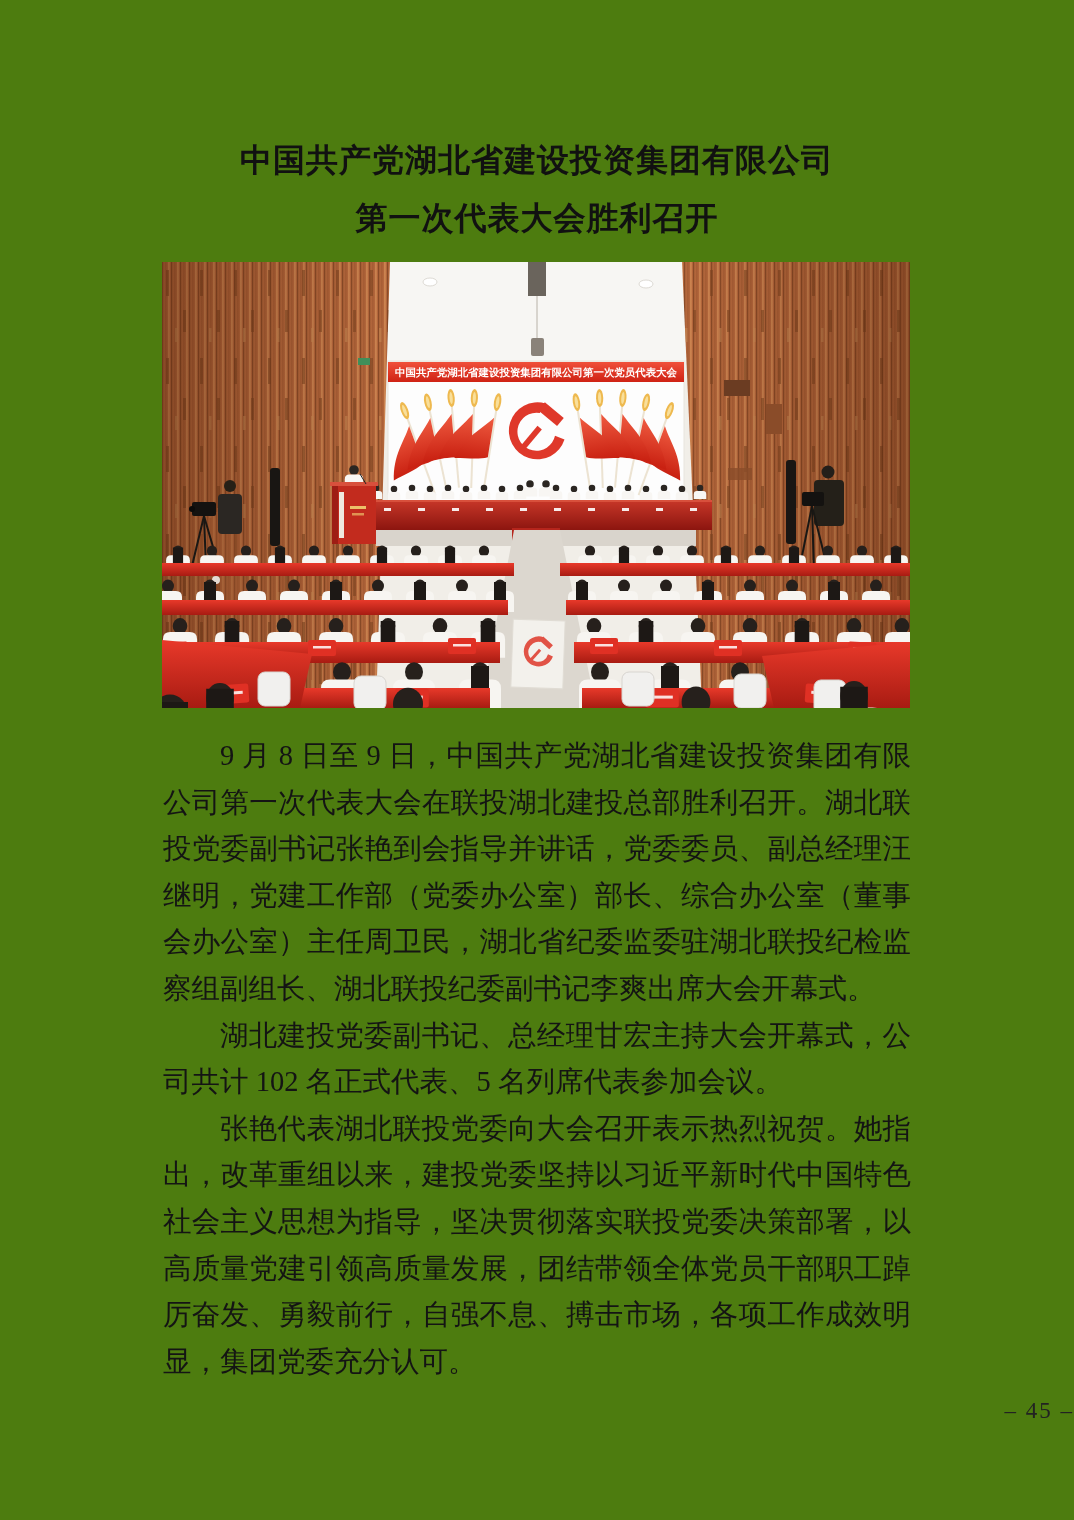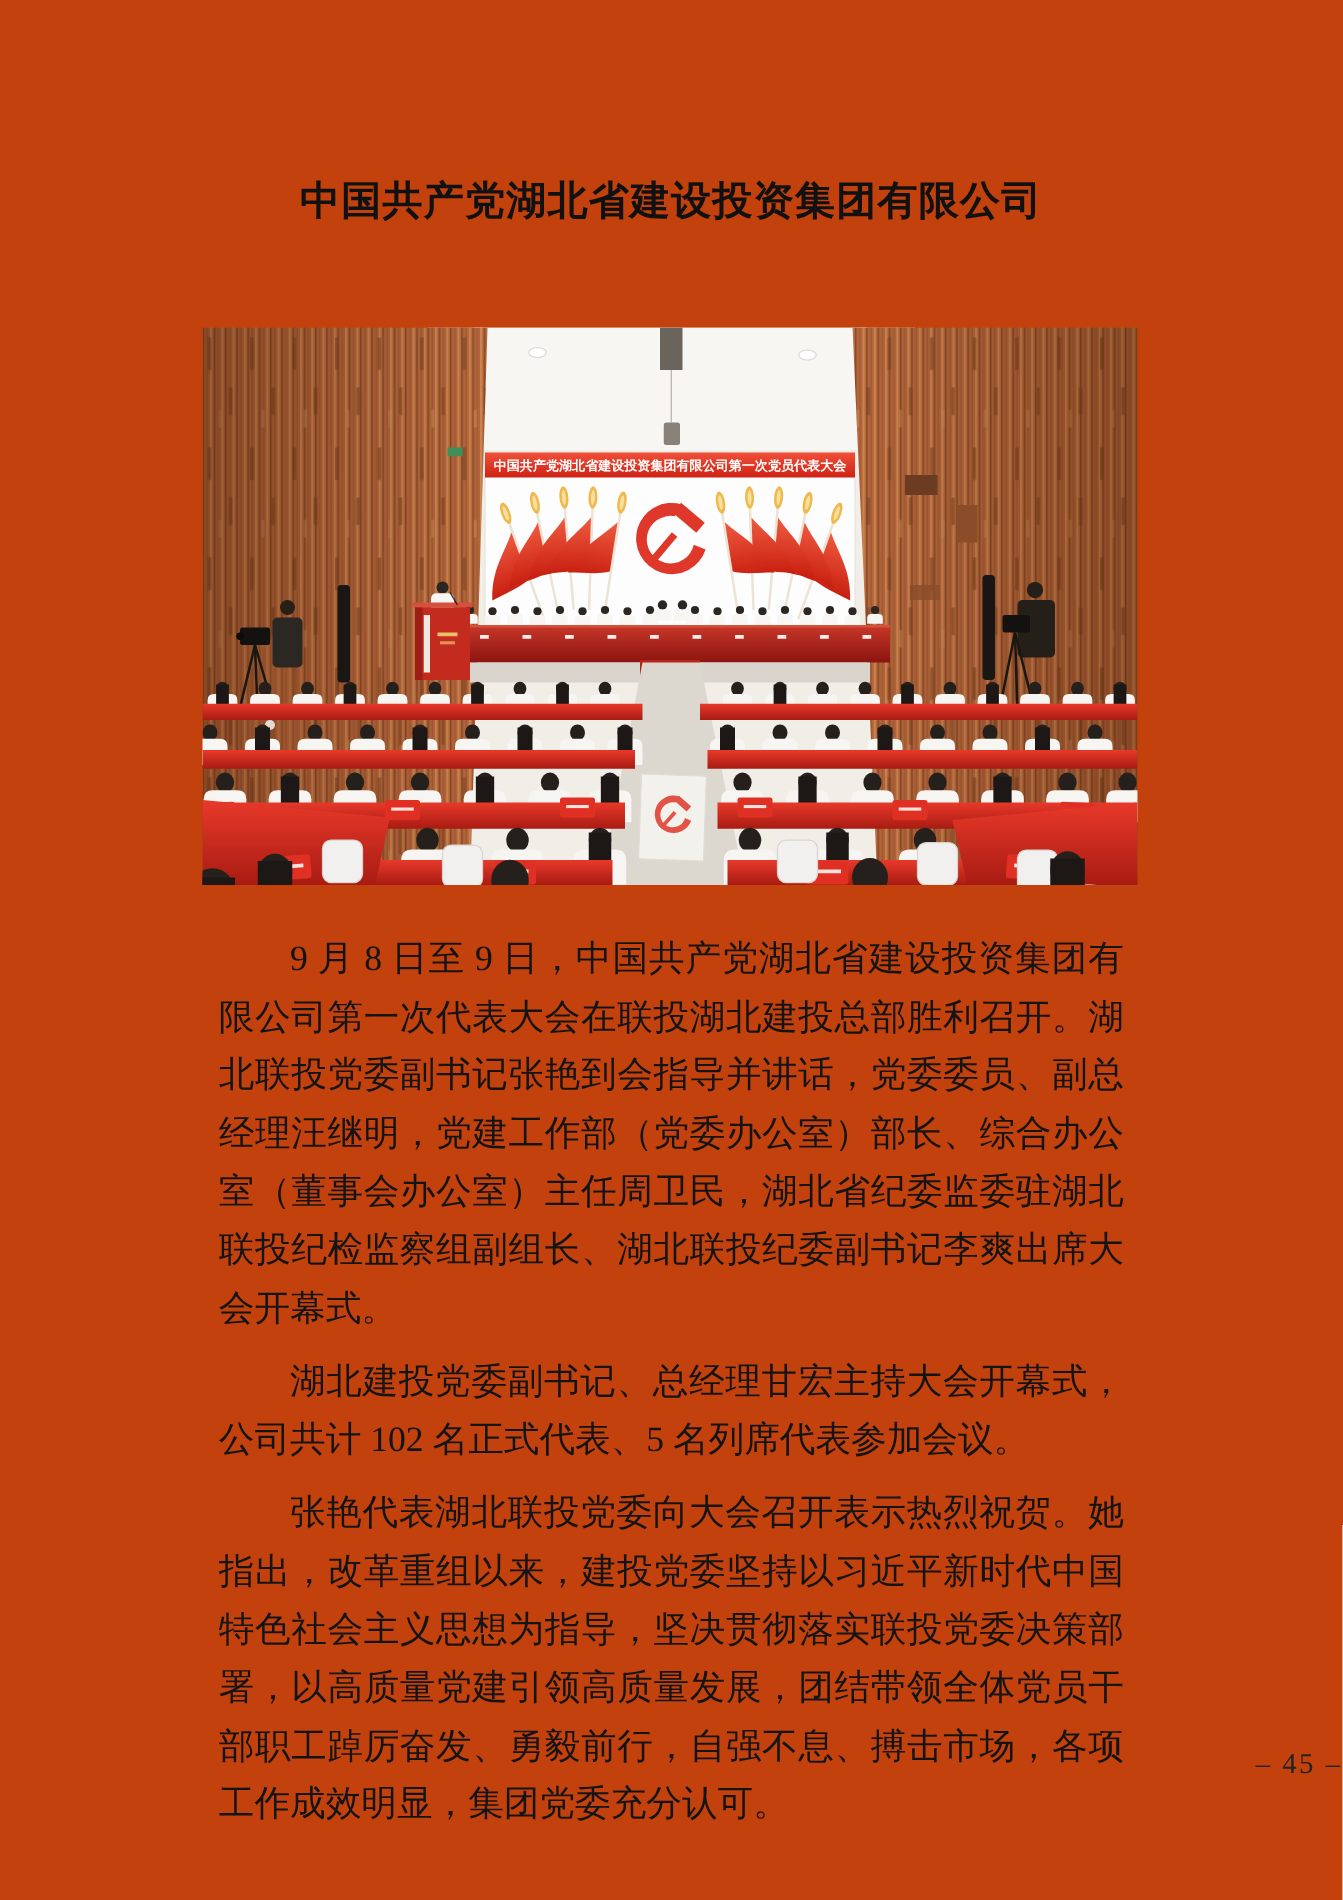--- a/index.html
+++ b/index.html
@@ -1,42 +1,43 @@
 <!DOCTYPE html>
 <html><head>
 <meta charset="utf-8">
 <style>
   html,body{margin:0;padding:0;background:#ffffff;}
   .page{
-    position:relative;width:1074px;height:1520px;background:#c2410c;overflow:hidden;
+    position:relative;width:1074px;height:1520px;background:#4d7c0f;overflow:hidden;
     font-family:"Liberation Serif","DejaVu Serif",serif;color:#151515;
   }
   .doc-title{
     position:absolute;top:131px;left:0;width:1074px;text-align:center;
     font-weight:bold;font-size:32px;line-height:58px;letter-spacing:1px;color:#111;
   }
   .photo-wrap{position:absolute;left:162px;top:262px;width:616px;height:446px;}
   .photo-wrap svg{display:block;}
   .body-text{
     position:absolute;left:163px;top:733px;width:748px;
     font-size:28.5px;line-height:46.6px;text-align:justify;color:#141414;
   }
-  .body-text p{margin:12px;text-indent:2em;}
+  .body-text p{margin:0;text-indent:2em;}
   .page-number{
     position:absolute;top:1398px;left:0;width:1074px;text-align:right;
     font-size:23px;color:#222;letter-spacing:2px;
   }
 </style>
 </head>
 <body>
 
 <div class="page">
 
   <div class="doc-title">
     <div>中国共产党湖北省建设投资集团有限公司</div>
+    <div>第一次代表大会胜利召开</div>
   </div>
 
   <div class="photo-wrap">
   <svg width="748" height="446" viewBox="0 0 748 446" xmlns="http://www.w3.org/2000/svg">
     <defs>
       <linearGradient id="gFlag" x1="0" y1="0" x2="0" y2="1">
         <stop offset="0" stop-color="#ef5b40"></stop>
             <stop offset="1" stop-color="#c81f10"></stop>
       </linearGradient>
       <linearGradient id="gBanner" x1="0" y1="0" x2="0" y2="1">

